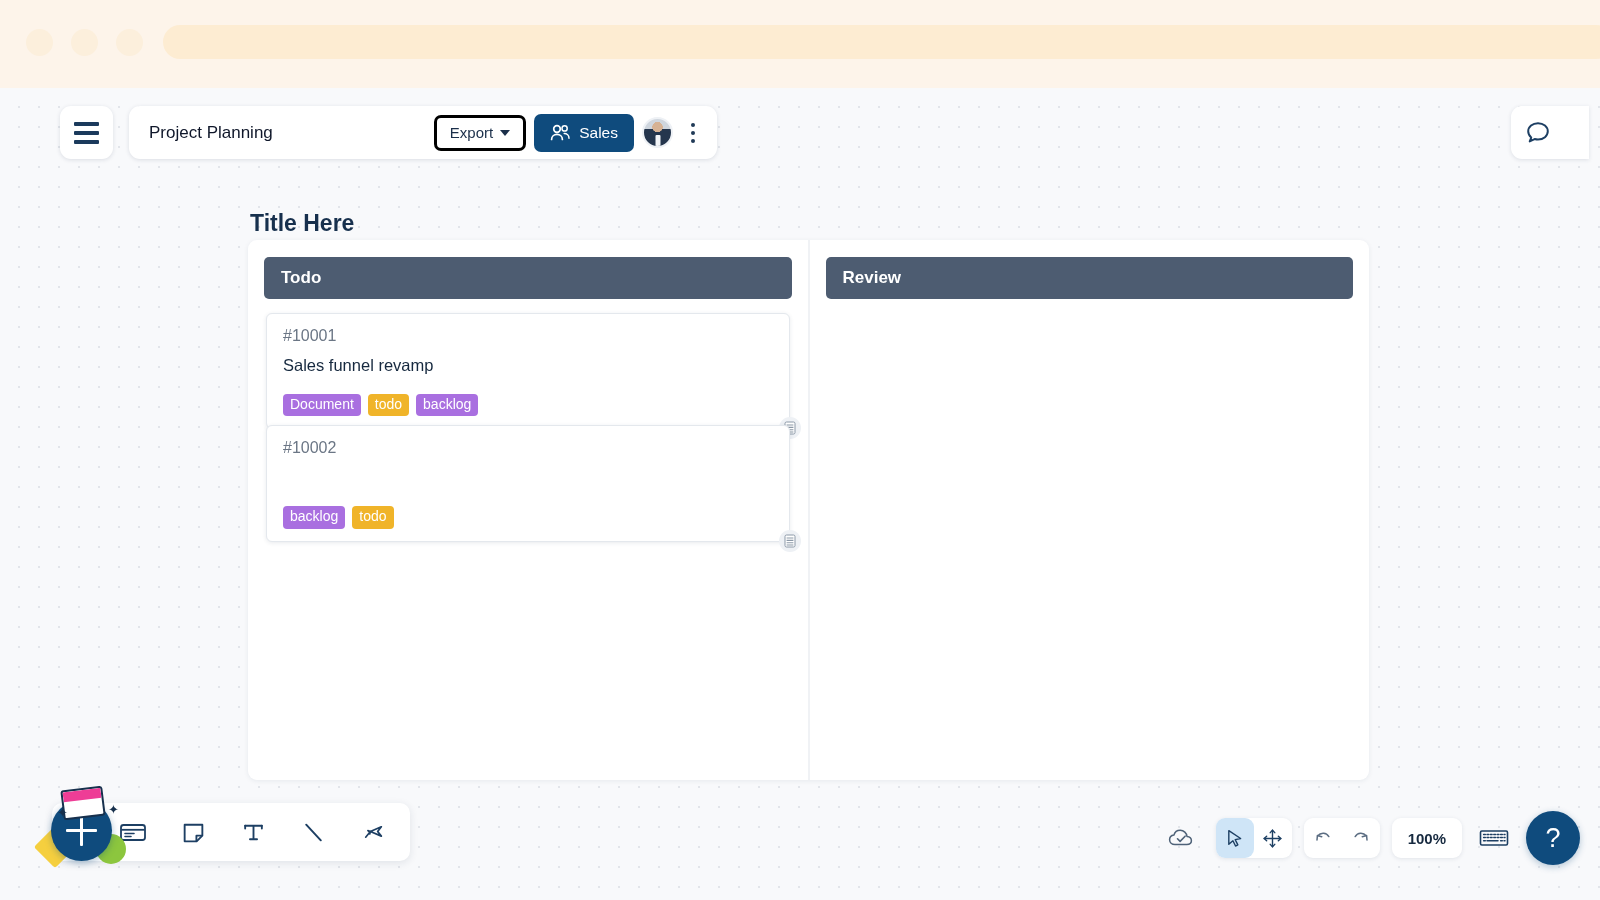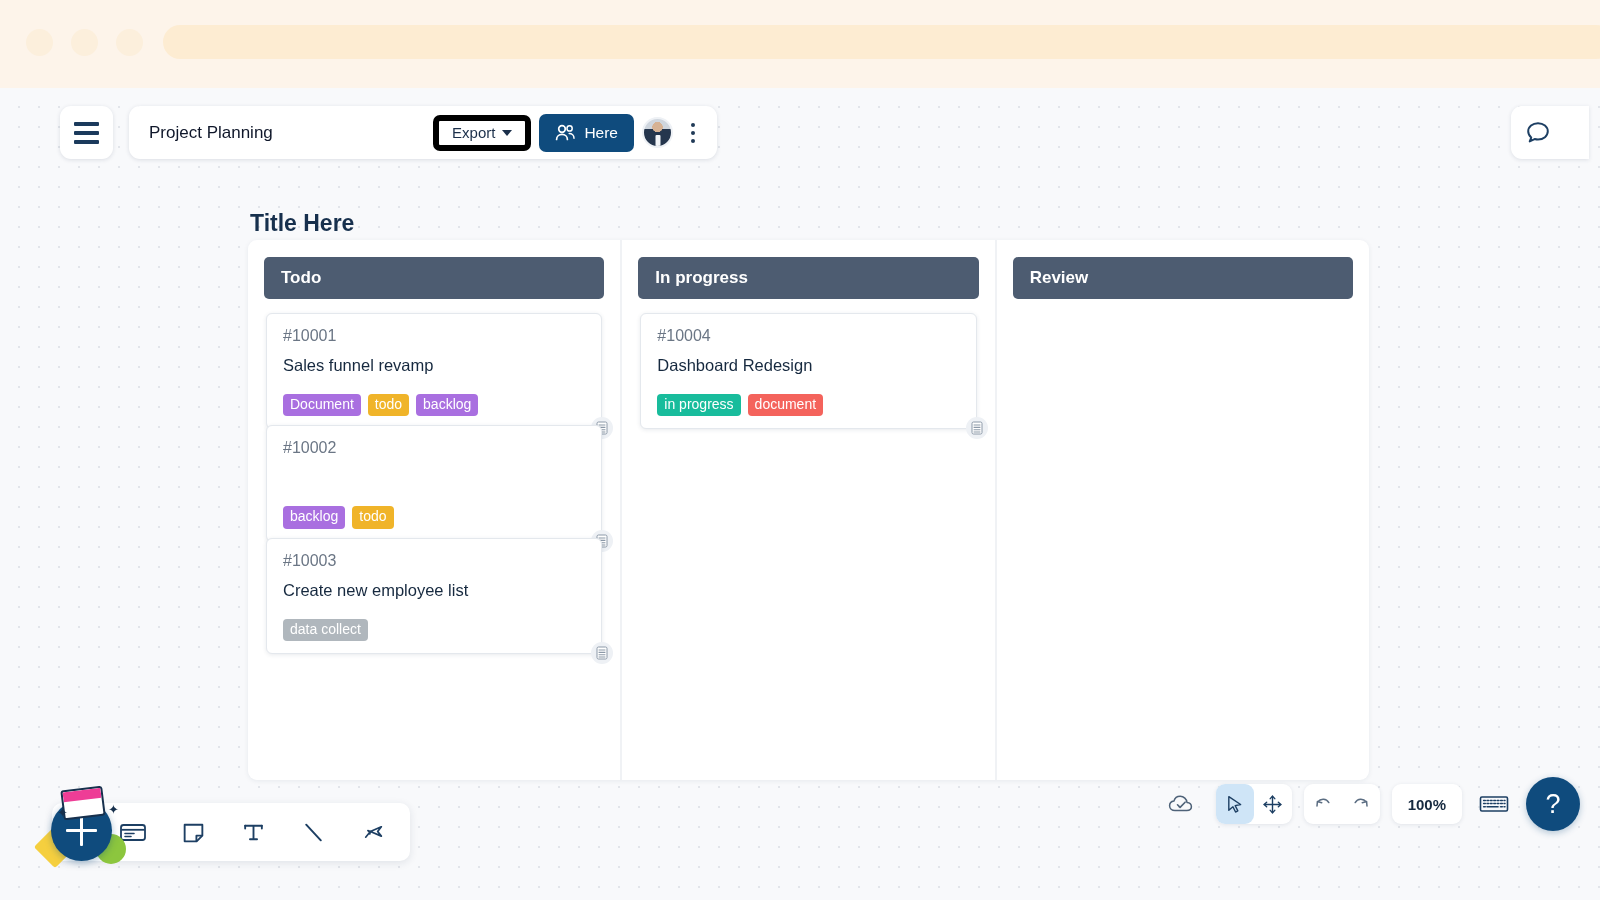--- a/index.html
+++ b/index.html
@@ -52,21 +52,21 @@
     background: #fff; border-radius: 11px;
     box-shadow: 0 1px 4px rgba(22,40,70,.13);
     display: flex; align-items: center; padding: 0 12px 0 20px; gap: 8px;
   }
   #board-title-text {
     font-size: 17px; color: #0f172a; flex: 1 1 auto; white-space: nowrap;
   }
   #export-button {
     display: flex; align-items: center; gap: 7px;
     height: 36px; padding: 0 13px;
-    border: 6px solid #000000; border-radius: 7px;
+    border: 3px solid #000000; border-radius: 7px;
     background: #fff; color: #1b2f4a; font-size: 15px; cursor: pointer;
   }
   .caret { width:0;height:0;border-left:5px solid transparent;border-right:5px solid transparent;border-top:6px solid #1b2f4a; }
   #share-button {
     display: flex; align-items: center; gap: 8px;
     height: 38px; padding: 0 16px; border-radius: 7px;
     background: #0f4b7d; color: #fff; font-size: 15.5px; cursor: pointer; border: none;
   }
   #avatar {
     width: 31px; height: 31px; border-radius: 50%;
@@ -160,21 +160,21 @@
   #deco-circle  { left: 96px; top: 746px; width: 30px; height: 30px; background:#8cc63e; border-radius: 50%; }
   #deco-note {
     left: 62px; top: 700px; width: 42px; height: 30px; background: #fff;
     border: 2px solid #17304d; border-radius: 3px; transform: rotate(-7deg);
     z-index: 5; overflow: hidden;
   }
   #deco-note::before { content:''; position:absolute; left:0; top:0; right:0; height: 10px; background:#ee3d96; }
   .deco-star { color:#17304d; font-size: 13px; z-index: 5; }
 
   
-  #bottom-right { position: absolute; right: 20px; top: 689px; display: flex; align-items: center; gap: 12px; }
+  #bottom-right { position: absolute; right: 20px; top: 723px; display: flex; align-items: center; gap: 12px; }
   .br-group {
     background: #fff; border-radius: 9px; height: 40px;
     display: flex; align-items: center;
     box-shadow: 0 1px 4px rgba(25,45,75,.10);
   }
   .br-btn { width: 38px; height: 40px; display:flex; align-items:center; justify-content:center; cursor:pointer; border-radius:9px; }
   .br-btn.active { background: #cfe5f7; }
   #cloud-icon-wrap { width: 44px; display:flex; align-items:center; justify-content:center; }
   #zoom-level { font-size: 15px; font-weight: bold; color: #16293f; padding: 0 16px; }
   #keyboard-btn { width: 40px; height: 40px; display:flex; align-items:center; justify-content:center; cursor:pointer; }
@@ -210,21 +210,21 @@
       <span class="caret"></span>
     </div>
 
     <div id="share-button">
       <svg width="21" height="17" viewBox="0 0 21 17" fill="none">
         <circle cx="7" cy="5" r="3.3" stroke="#fff" stroke-width="1.7"></circle>
         <path d="M1.6 15.4c0-3 2.4-5 5.4-5s5.4 2 5.4 5" stroke="#fff" stroke-width="1.7" stroke-linecap="round"></path>
         <circle cx="14.6" cy="4.4" r="2.6" stroke="#fff" stroke-width="1.5"></circle>
         <path d="M14.2 9.6c2.7 0 4.8 1.9 4.8 4.6" stroke="#fff" stroke-width="1.5" stroke-linecap="round"></path>
       </svg>
-      <span>Here</span>
+      <span>Sales</span>
     </div>
 
     <div id="avatar"></div>
 
     <div id="more-button">
       <i></i>
       <i></i>
       <i></i>
     </div>
   </div>
@@ -269,58 +269,24 @@
             <span class="tag" style="background:#f0b429">todo</span>
           </div>
           <div class="card-db-icon">
             <svg width="12" height="14" viewBox="0 0 12 14">
               <rect x="1" y="1" width="10" height="12" rx="1.5" fill="#fff" stroke="#8c99a8" stroke-width="1"></rect>
               <path d="M2.6 4h6.8M2.6 6.4h6.8M2.6 8.8h6.8M2.6 11h6.8" stroke="#8c99a8" stroke-width="1.1"></path>
             </svg>
           </div>
         </div>
 
-        <div class="card">
-          <div class="card-id">#10003</div>
-          <div class="card-title">Create new employee list</div>
-          <div class="card-tags">
-            <span class="tag" style="background:#b0b7bd">data collect</span>
-          </div>
-          <div class="card-db-icon">
-            <svg width="12" height="14" viewBox="0 0 12 14">
-              <rect x="1" y="1" width="10" height="12" rx="1.5" fill="#fff" stroke="#8c99a8" stroke-width="1"></rect>
-              <path d="M2.6 4h6.8M2.6 6.4h6.8M2.6 8.8h6.8M2.6 11h6.8" stroke="#8c99a8" stroke-width="1.1"></path>
-            </svg>
-          </div>
-        </div>
-
-      </div>
-    </div>
-
-    <div class="column">
-      <div class="column-header">
-        <span>In progress</span>
-      </div>
-      <div class="cards">
-        <div class="card">
-          <div class="card-id">#10004</div>
-          <div class="card-title">Dashboard Redesign</div>
-          <div class="card-tags">
-            <span class="tag" style="background:#18bc9c">in progress</span>
-            <span class="tag" style="background:#f4635c">document</span>
-          </div>
-          <div class="card-db-icon">
-            <svg width="12" height="14" viewBox="0 0 12 14">
-              <rect x="1" y="1" width="10" height="12" rx="1.5" fill="#fff" stroke="#8c99a8" stroke-width="1"></rect>
-              <path d="M2.6 4h6.8M2.6 6.4h6.8M2.6 8.8h6.8M2.6 11h6.8" stroke="#8c99a8" stroke-width="1.1"></path>
-            </svg>
-          </div>
-        </div>
-      </div>
-    </div>
+
+      </div>
+    </div>
+
 
     <div class="column">
       <div class="column-header">
         <span>Review</span>
       </div>
       <div class="cards"></div>
     </div>
 
   </div>
 

